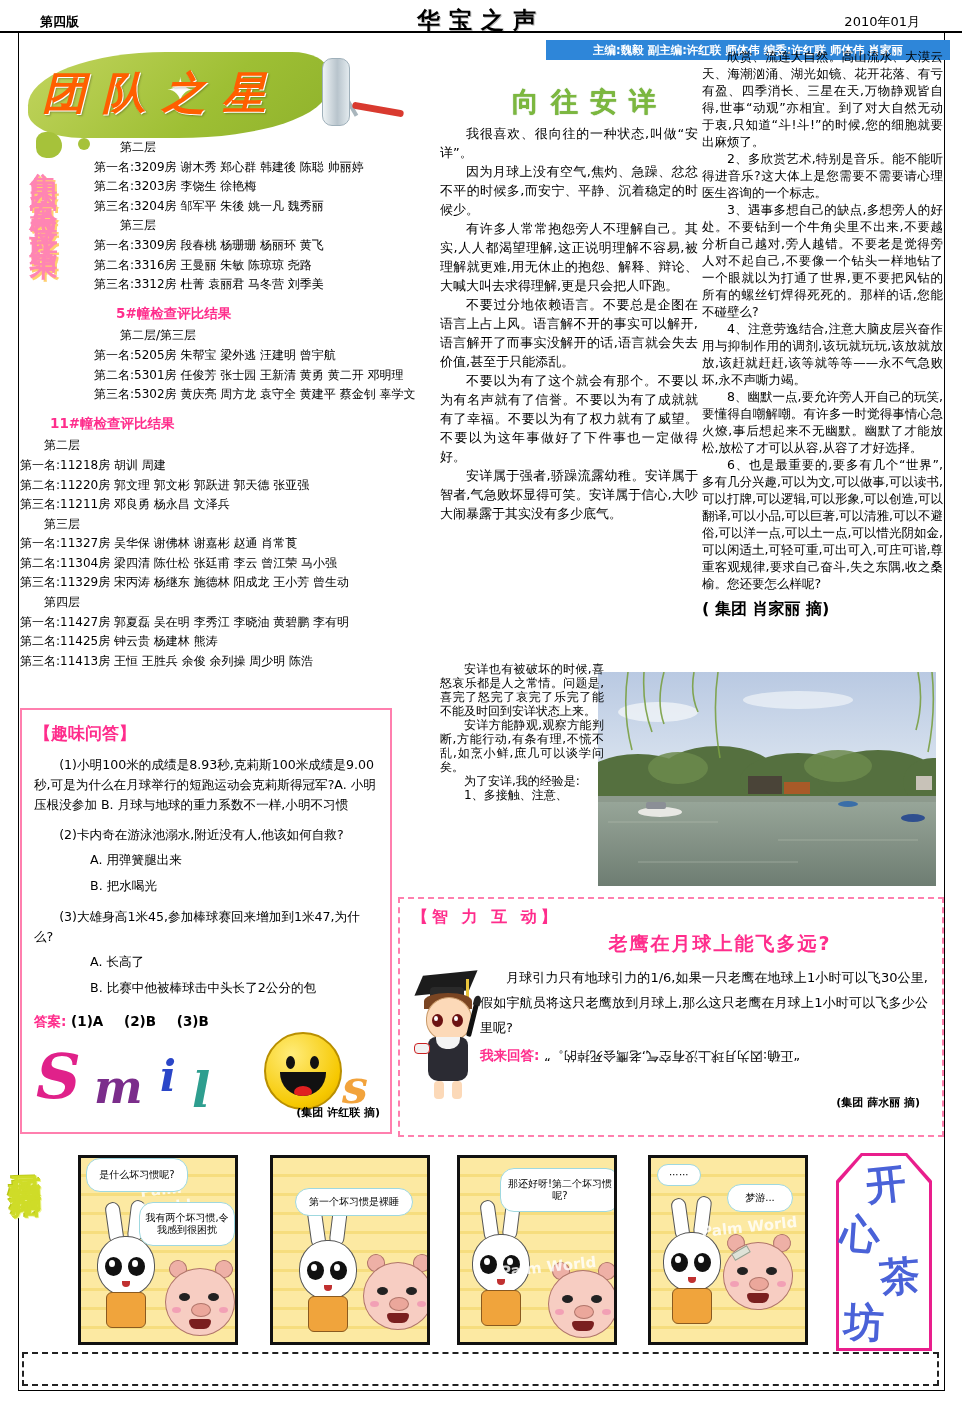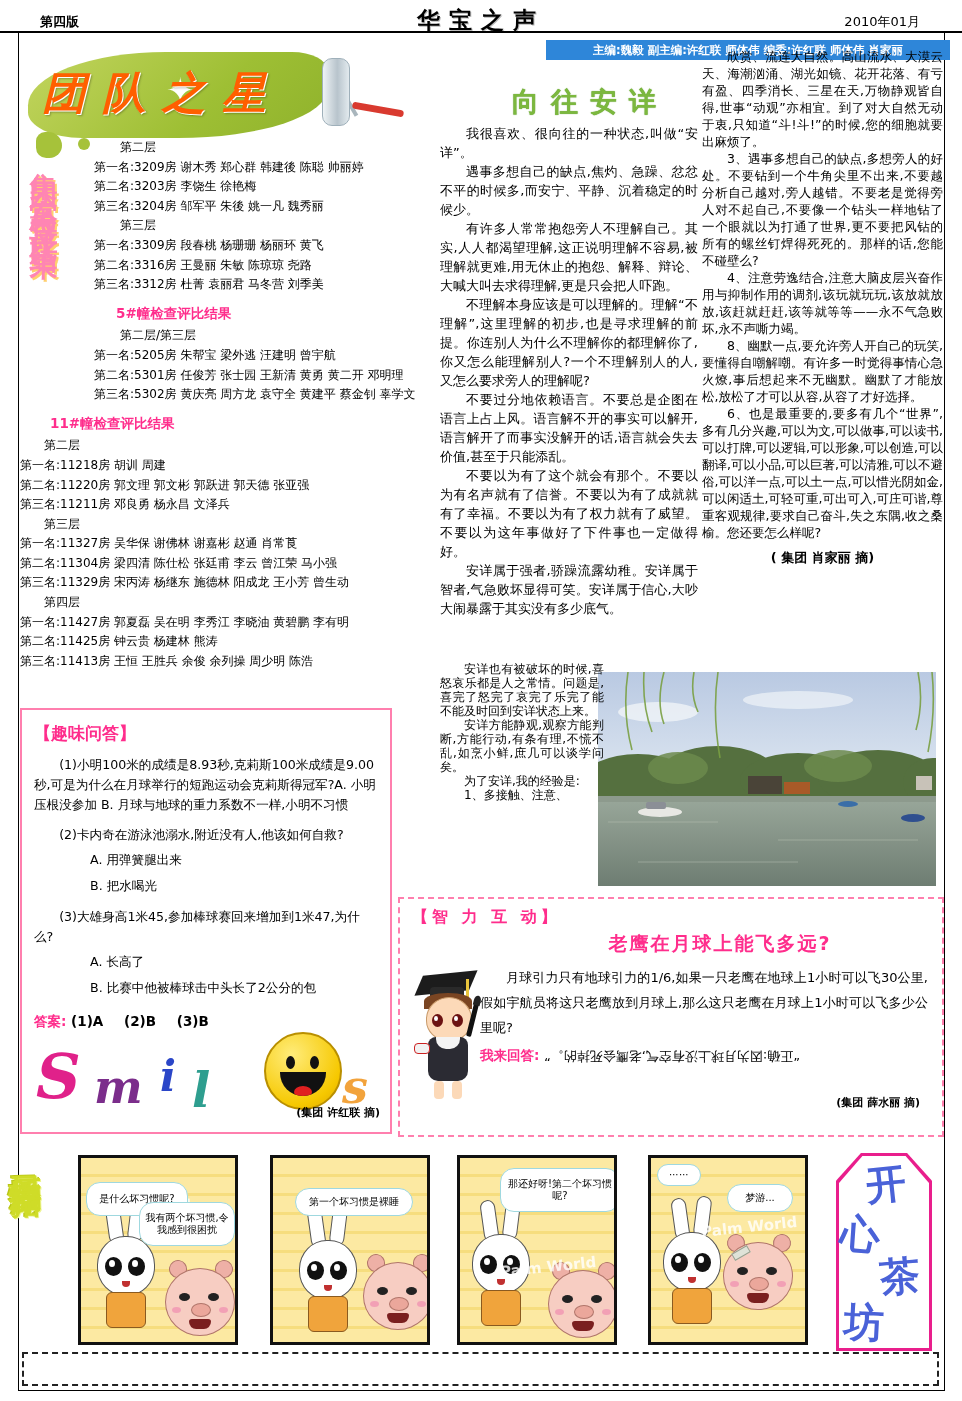--- a/index.html
+++ b/index.html
@@ -64,21 +64,21 @@
   .smiles-credit{position:absolute;right:0;bottom:8px;font-size:11px;font-weight:bold;}
   
   .article-title{position:absolute;left:468px;top:84px;width:244px;text-align:center;
                  font-size:27px;font-weight:900;letter-spacing:12px;color:#7cb83e;
                  text-shadow:0 0 1px #4f8f20;}
   .art-col{font-size:13px;line-height:19px;text-align:justify;}
   .art-col p{margin:0;text-indent:2em;}
   .art-left{position:absolute;left:440px;top:124px;width:258px;}
   .art-narrow{position:absolute;left:440px;top:662px;width:164px;font-size:12px;line-height:14px;z-index:3;}
   .art-right{position:absolute;left:702px;top:48px;width:241px;font-size:12.5px;line-height:17px;z-index:3;background:transparent;}
-  .art-credit{text-align:center;font-weight:bold;font-size:13px;margin-top:8px;text-indent:0;}
+  .art-credit{text-align:left;font-weight:bold;font-size:16px;margin-top:8px;text-indent:0;}
   .photo{position:absolute;left:598px;top:672px;width:338px;height:214px;z-index:1;}
   
   .inter-box{position:absolute;left:398px;top:897px;width:546px;height:240px;border:2px dashed #ff7fae;
              box-sizing:border-box;background:#fff;z-index:4;}
   .inter-header{position:absolute;left:12px;top:8px;color:#ff2d8c;font-weight:900;font-size:16px;letter-spacing:4px;}
   .inter-title{position:absolute;left:120px;top:32px;width:400px;text-align:center;color:#ff2d8c;
                font-weight:900;font-size:19px;letter-spacing:2px;}
   .inter-body{position:absolute;left:80px;top:66px;width:448px;font-size:13px;line-height:25px;text-indent:2em;text-align:justify;}
   .inter-answer{position:absolute;left:80px;top:148px;font-size:13.5px;}
   .answer-label{color:#ff2d8c;font-weight:bold;}
@@ -233,35 +233,35 @@
           </div>
         </div>
         <span class="sm-letter" style="left: 306px; top: 28px; font-size: 46px; color: rgb(242, 163, 60);">s</span>
         <div class="smiles-credit">(集团 许红联 摘)</div>
       </div>
   </div>
 
   <div class="article-title">向往安详</div>
   <div class="art-col art-left" id="art-left">
       <p>我很喜欢、很向往的一种状态,叫做“安详”。</p>
-      <p>遇事多想自己的缺点,焦灼、急躁、忿忿不平的时候多,而安宁、平静、沉着稳定的时候少。</p>
+      <p>因为月球上没有空气,焦灼、急躁、忿忿不平的时候多,而安宁、平静、沉着稳定的时候少。</p>
       <p>有许多人常常抱怨旁人不理解自己。其实,人人都渴望理解,这正说明理解不容易,被理解就更难,用无休止的抱怨、解释、辩论、大喊大叫去求得理解,更是只会把人吓跑。</p>
-      <p>不理解本身应该是可以理解的。理解“不理解”,这里理解的初步,也是寻求理解的前提。你连别人为什么不理解你的都理解你了,你又怎么能理解别人?一个不理解别人的人,又怎么要求旁人的理解呢?</p>
       <p>不要过分地依赖语言。不要总是企图在语言上占上风。语言解不开的事实可以解开,语言解开了而事实没解开的话,语言就会失去价值,甚至于只能添乱。</p>
       <p>不要以为有了这个就会有那个。不要以为有名声就有了信誉。不要以为有了成就就有了幸福。不要以为有了权力就有了威望。不要以为这年事做好了下件事也一定做得好。</p>
       <p>安详属于强者,骄躁流露幼稚。安详属于智者,气急败坏显得可笑。安详属于信心,大吵大闹暴露于其实没有多少底气。</p>
     </div>
   <div class="art-col art-narrow" id="art-narrow">
       <p>安详也有被破坏的时候,喜怒哀乐都是人之常情。问题是,喜完了怒完了哀完了乐完了能不能及时回到安详状态上来。</p>
       <p>安详方能静观,观察方能判断,方能行动,有条有理,不慌不乱,如烹小鲜,庶几可以谈学问矣。</p>
       <p>为了安详,我的经验是:</p>
       <p>1、多接触、注意、</p>
     </div>
   <div class="art-col art-right" id="art-right">
       <p>欣赏、流连大自然。高山流水、大漠云天、海潮汹涌、湖光如镜、花开花落、有亏有盈、四季消长、三星在天,万物静观皆自得,世事“动观”亦相宜。到了对大自然无动于衷,只知道“斗!斗!”的时候,您的细胞就要出麻烦了。</p>
+      <p>2、多欣赏艺术,特别是音乐。能不能听得进音乐?这大体上是您需要不需要请心理医生咨询的一个标志。</p>
       <p>3、遇事多想自己的缺点,多想旁人的好处。不要钻到一个牛角尖里不出来,不要越分析自己越对,旁人越错。不要老是觉得旁人对不起自己,不要像一个钻头一样地钻了一个眼就以为打通了世界,更不要把风钻的所有的螺丝钉焊得死死的。那样的话,您能不碰壁么?</p>
       <p>4、注意劳逸结合,注意大脑皮层兴奋作用与抑制作用的调剂,该玩就玩玩,该放就放放,该赶就赶赶,该等就等等——永不气急败坏,永不声嘶力竭。</p>
       <p>8、幽默一点,要允许旁人开自己的玩笑,要懂得自嘲解嘲。有许多一时觉得事情心急火燎,事后想起来不无幽默。幽默了才能放松,放松了才可以从容,从容了才好选择。</p>
       <p>6、也是最重要的,要多有几个“世界”,多有几分兴趣,可以为文,可以做事,可以读书,可以打牌,可以逻辑,可以形象,可以创造,可以翻译,可以小品,可以巨著,可以清雅,可以不避俗,可以洋一点,可以土一点,可以惜光阴如金,可以闲适土,可轻可重,可出可入,可庄可谐,尊重客观规律,要求自己奋斗,失之东隅,收之桑榆。您还要怎么样呢?</p>
       <div class="art-credit">( 集团  肖家丽  摘)</div>
     </div>
 
   <div class="photo">
     <svg width="338" height="214" viewBox="0 0 338 214">
       <defs>
@@ -362,21 +362,21 @@
           <div class="pear p2"></div>
           <div class="phead">
             <div class="peye l"></div>
             <div class="peye r"></div>
             <div class="psnout"></div>
             <div class="pmouth"></div>
             <div class="blush l"></div>
             <div class="blush r"></div>
           </div>
         </div>
-        <div class="bubble" style="left: 5px; top: 24px; width: 102px; min-height: 34px;">是什么坏习惯呢?</div>
+        <div class="bubble" style="left: 5px; top: 0; width: 102px; min-height: 34px;">是什么坏习惯呢?</div>
         <div class="bubble" style="left: 58px; top: 44px; width: 96px; min-height: 44px;">我有两个坏习惯,令我感到很困扰</div>
       </div>
       <div class="panel" style="left: 270px;">
         <div class="rabbit" style="left: 26px; top: 78px;">
           <div class="ear e1"></div>
           <div class="ear e2"></div>
           <div class="head">
             <div class="reye l"></div>
             <div class="reye r"></div>
             <div class="rmouth"></div>

